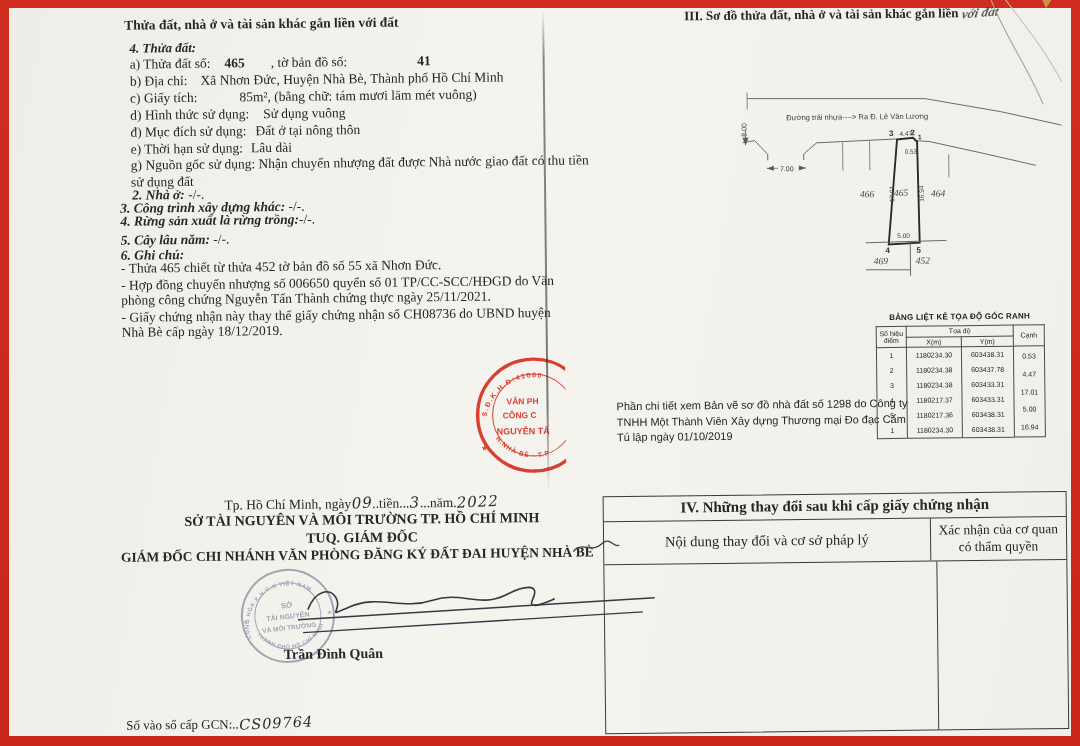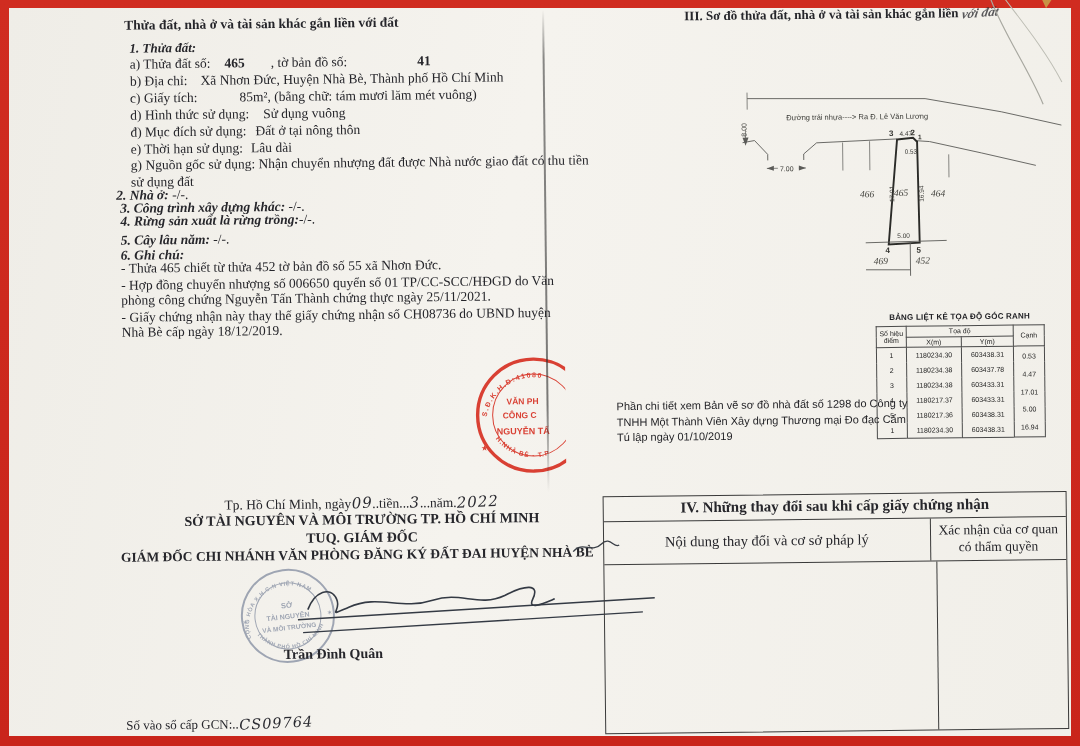--- a/index.html
+++ b/index.html
@@ -47,21 +47,21 @@
 </style>
 </head>
 <body>
 
 <div class="frame">
   <div class="page"></div>
 
   <div class="rot">
 
     <div class="abs serif b" style="left:128px;top:13px;font-size:13.5px;">Thửa đất, nhà ở và tài sản khác gắn liền với đất</div>
-    <div class="abs serif bi" style="left:133px;top:36px;font-size:13px;">1. Thửa đất:</div>
+    <div class="abs serif bi" style="left:133px;top:36px;font-size:13px;">4. Thửa đất:</div>
 
     <div class="abs serif fs135 line" style="left:133px;top:51px;">
       <span>a) Thửa đất số:</span><span class="b" style="margin-left:14px;">465</span><span style="margin-left:26px;">, tờ bản đồ số:</span><span class="b" style="margin-left:70px;">41</span>
     </div>
     <div class="abs serif fs135 line" style="left:133px;top:68px;">
       <span>b) Địa chỉ:</span><span style="margin-left:13px;">Xã Nhơn Đức, Huyện Nhà Bè, Thành phố Hồ Chí Minh</span>
     </div>
     <div class="abs serif fs135 line" style="left:133px;top:85px;">
       <span>c) Giấy tích:</span><span style="margin-left:42px;">85m², (bằng chữ: tám mươi lăm mét vuông)</span>
     </div>
@@ -71,21 +71,21 @@
     <div class="abs serif fs135 line" style="left:133px;top:119px;">
       <span>đ) Mục đích sử dụng:</span><span style="margin-left:9px;">Đất ở tại nông thôn</span>
     </div>
     <div class="abs serif fs135 line" style="left:133px;top:136px;">
       <span>e) Thời hạn sử dụng:</span><span style="margin-left:8px;">Lâu dài</span>
     </div>
     <div class="abs serif fs135" style="left:133px;top:152px;width:462px;">
       <span>g) Nguồn gốc sử dụng:</span> <span>Nhận chuyển nhượng đất được Nhà nước giao đất có thu tiền sử dụng đất</span>
     </div>
 
-    <div class="abs serif fs135 line" style="left:118px;top:182px;">
+    <div class="abs serif fs135 line" style="left:134px;top:182px;">
       <span class="bi">2. Nhà ở:</span> <span>-/-.</span>
     </div>
     <div class="abs serif fs135 line" style="left:122px;top:195px;">
       <span class="bi">3. Công trình xây dựng khác:</span> <span>-/-.</span>
     </div>
     <div class="abs serif fs135 line" style="left:122px;top:208px;">
       <span class="bi">4. Rừng sản xuất là rừng trồng:</span><span>-/-.</span>
     </div>
     <div class="abs serif fs135 line" style="left:122px;top:227px;">
       <span class="bi">5. Cây lâu năm:</span> <span>-/-.</span>

